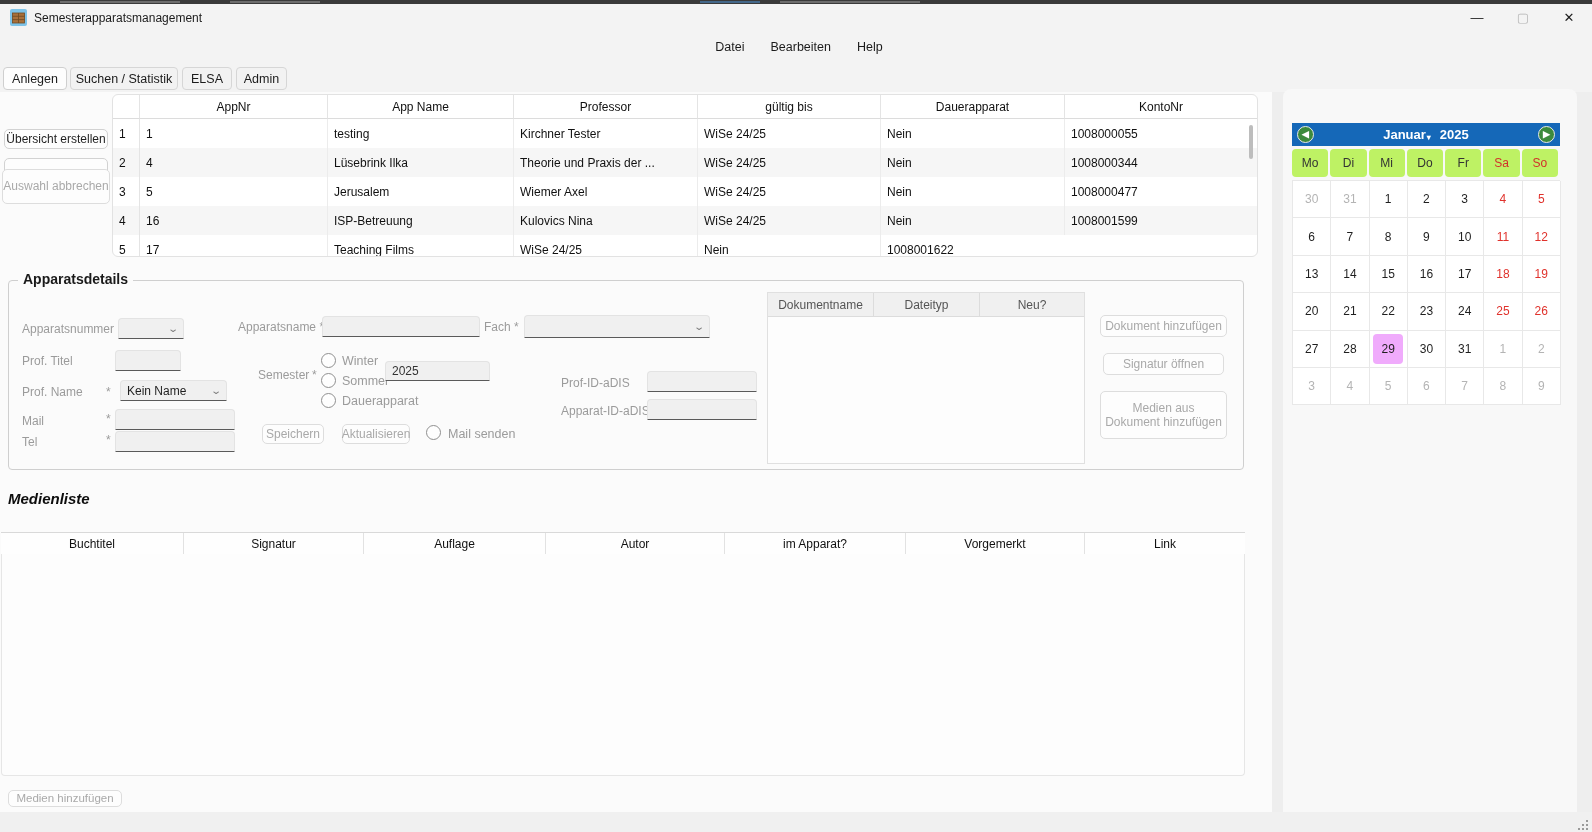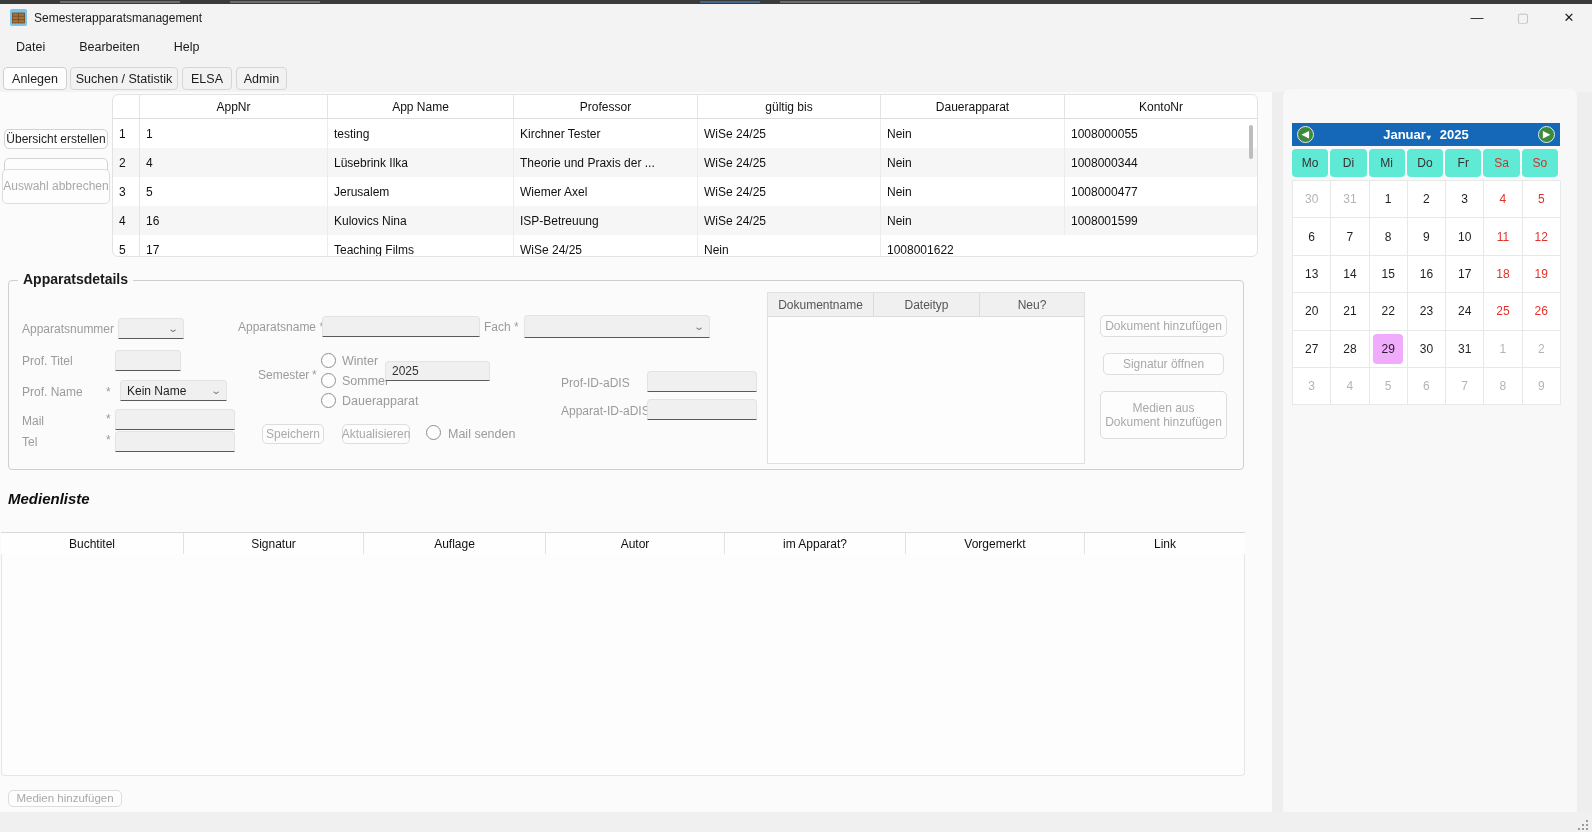--- a/index.html
+++ b/index.html
@@ -14,21 +14,21 @@
   .strip-seg.blue { background:#44688a; }
 
   
   .window { left:0; top:4px; width:1592px; height:824px; background:#f3f3f3; }
   .titlebar { left:0; top:0; width:1592px; height:27px; }
   .app-icon { left:10px; top:5px; width:17px; height:17px; }
   .win-title { left:34px; top:7px; font-size:12px; color:#1b1b1b; }
   .win-btn { top:0; width:46px; height:27px; display:flex; align-items:center; justify-content:center; font-size:13px; color:#1b1b1b; cursor:default; }
   .win-btn.max { color:#b5b5b5; }
 
-  .menubar { left:0; top:27px; width:1592px; height:32px; display:flex; align-items:center; gap:8px; }
+  .menubar { left:0; top:27px; width:1592px; height:32px; display:flex; align-items:center; gap:0;justify-content:center; }
   .menu-item { padding:4px 10px; font-size:12.5px; color:#1b1b1b; margin-left:6px; }
 
   .tabbar { left:0; top:59px; width:1592px; height:29px; }
   .tab { position:absolute; top:4px; height:23px; border:1px solid #d6d6d6; border-radius:4px; background:#f2f2f2; color:#1b1b1b; font-size:12.5px; display:flex; align-items:center; justify-content:center; }
   .tab.active { background:#fdfdfd; border-color:#cfcfcf; }
 
   .content-left { left:0; top:88px; width:1272px; height:720px; background:#fbfbfb; }
   .content-right { left:1272px; top:88px; width:320px; height:720px; background:#eeeeee; }
   .footer { left:0; top:808px; width:1592px; height:20px; background:#f0f0f0; }
   .grip { position:absolute; right:4px; bottom:2px; width:12px; height:12px; }
@@ -76,21 +76,21 @@
   .media-body { position:absolute; left:1px; top:550px; width:1244px; height:222px; background:#fdfdfd; border:1px solid #e6e6e6; border-top:none; border-radius:0 0 4px 4px; }
 
   
   .cal-card { left:1283px; top:85px; width:294px; height:733px; background:#f8f8f8; border-radius:8px; }
   .cal-header { left:1292px; top:119px; width:268px; height:23px; background:#1568b8; display:flex; align-items:center; justify-content:center; color:#fff; font-weight:bold; font-size:13px; }
   .cal-nav { position:absolute; top:3px; width:17px; height:17px; border-radius:50%; background:#3c8a3c; border:1px solid #e8e8e8; color:#fff; display:flex; align-items:center; justify-content:center; font-size:11px; line-height:1; }
   .cal-nav.left { left:5px; }
   .cal-nav.right { right:5px; }
   .cal-caret { font-size:8px; margin:6px 1px 0 1px; }
   .cal-days { left:1292px; top:145px; width:268px; height:29px; display:flex; }
-  .cal-day { width:36.3px; height:28px; margin-right:2px; background:#5eead4; border-radius:4px; display:flex; align-items:center; justify-content:center; color:#333; font-size:12px; }
+  .cal-day { width:36.3px; height:28px; margin-right:2px; background:#bef264; border-radius:4px; display:flex; align-items:center; justify-content:center; color:#333; font-size:12px; }
   .cal-day.weekend { color:#d2302a; }
   .cal-grid { left:1292px; top:176px; width:268px; display:grid; grid-template-columns:repeat(7,38.28px); border-left:1px solid #e8e8e8; border-top:1px solid #e8e8e8; background:#fff; }
   .cal-cell { height:37.4px; border-right:1px solid #e8e8e8; border-bottom:1px solid #e8e8e8; display:flex; align-items:center; justify-content:center; font-size:12px; color:#1f1f1f; background:#fff; }
   .cal-cell.out { color:#b4b4b4; }
   .cal-cell.weekend { color:#e0322c; }
   .cal-cell.sel .inner { background:#f0abfc; border-radius:4px; width:30px; height:30px; display:flex; align-items:center; justify-content:center; }
 </style>
 </head>
 <body>
 
@@ -177,22 +177,22 @@
           <div class="cell">5</div>
           <div class="cell">Jerusalem</div>
           <div class="cell">Wiemer Axel</div>
           <div class="cell">WiSe 24/25</div>
           <div class="cell">Nein</div>
           <div class="cell">1008000477</div>
         </div>
         <div class="apps-grid apps-row">
           <div class="cell rownum">4</div>
           <div class="cell">16</div>
+          <div class="cell">ISP-Betreuung</div>
           <div class="cell">Kulovics Nina</div>
-          <div class="cell">ISP-Betreuung</div>
           <div class="cell">WiSe 24/25</div>
           <div class="cell">Nein</div>
           <div class="cell">1008001599</div>
         </div>
         <div class="apps-grid apps-row">
           <div class="cell rownum">5</div>
           <div class="cell">17</div>
           <div class="cell">Teaching Films</div>
           <div class="cell">WiSe 24/25</div>
           <div class="cell">Nein</div>

